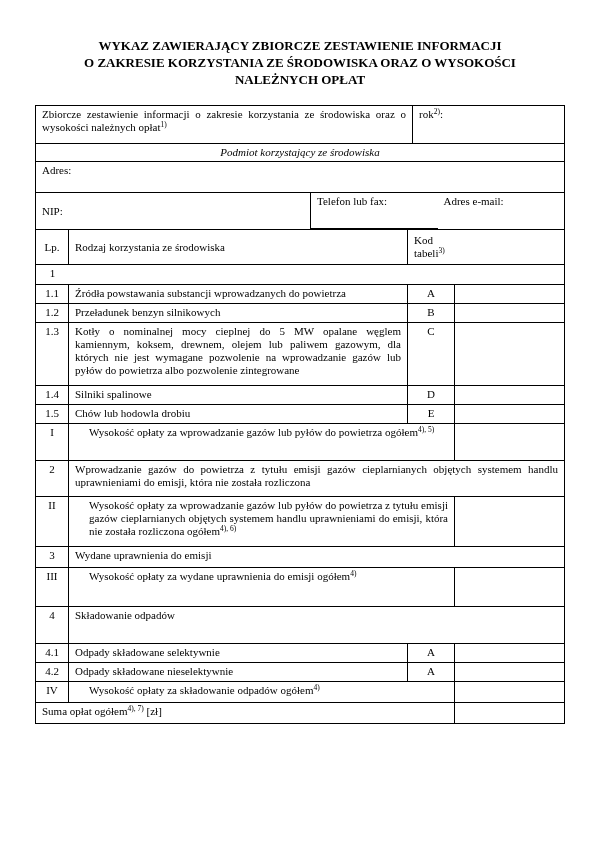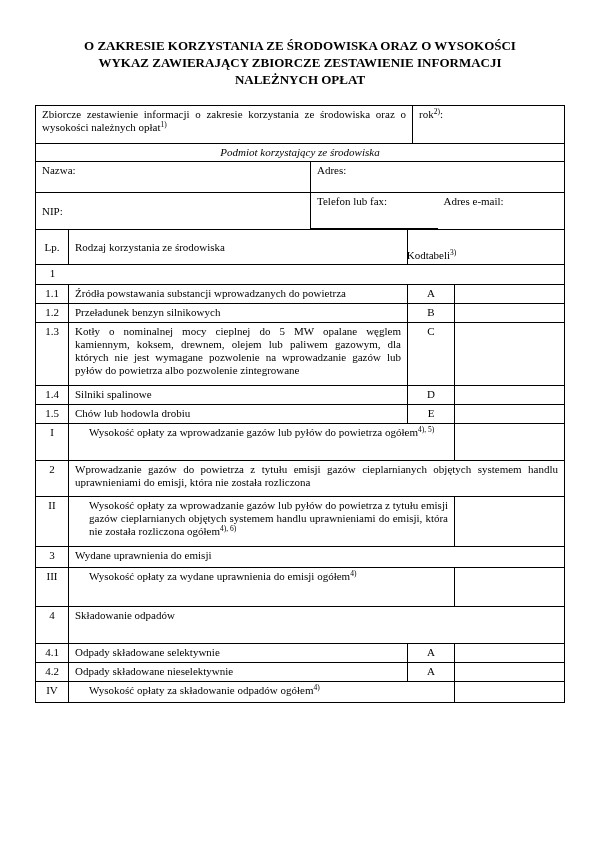--- a/index.html
+++ b/index.html
@@ -19,51 +19,50 @@
   sup{font-size:7.5px;line-height:0;vertical-align:4px}
   .c-lp{width:33px;flex:0 0 33px;text-align:center}
   .c-main{width:339px;flex:0 0 339px}
   .c-code{width:47px;flex:0 0 47px;text-align:center}
   .c-fee{flex:1 1 auto}
   .c-span{width:386px;flex:0 0 386px}
   .c-rest{flex:1 1 auto}
   .c-sum{width:419px;flex:0 0 419px}
   .indent{padding-left:20px}
   .hdr{display:flex;align-items:center}
-  .hdr.col{flex-direction:row;justify-content:center;align-items:flex-end}
+  .hdr.col{flex-direction:column;justify-content:center;align-items:flex-start}
   .subcell{padding:2px 6px;flex:1}
 </style>
 </head>
 <body>
 
 <div class="sheet">
 
   <div class="title">
+    <div>WYKAZ ZAWIERAJĄCY ZBIORCZE ZESTAWIENIE INFORMACJI</div>
     <div>O ZAKRESIE KORZYSTANIA ZE ŚRODOWISKA ORAZ O WYSOKOŚCI</div>
-    <div>WYKAZ ZAWIERAJĄCY ZBIORCZE ZESTAWIENIE INFORMACJI</div>
     <div>NALEŻNYCH OPŁAT</div>
   </div>
 
   <div class="form">
 
     <div class="row" style="min-height:37px">
       <div class="cell b just" style="width:377px;flex:0 0 377px">
         <span>Zbiorcze zestawienie informacji o zakresie korzystania ze środowiska oraz o wysokości należnych opłat</span><sup>1)</sup>
       </div>
       <div class="cell b" style="flex:1">
         <span>rok</span><sup>2)</sup><span>:</span>
       </div>
     </div>
 
     <div class="row">
       <div class="cell ctr b i" style="flex:1;padding:2px">Podmiot korzystający ze środowiska</div>
     </div>
 
     <div class="row" style="min-height:30px">
-      <div class="cell" style="width:275px;flex:0 0 275px">Nazwa:</div>
       <div class="cell" style="flex:1">Adres:</div>
     </div>
 
     <div class="row" style="min-height:36px">
       <div class="cell" style="width:275px;flex:0 0 275px;display:flex;align-items:center">NIP:</div>
       <div style="flex:1;display:flex;">
         <div class="subcell" style="border-bottom:1px solid #000">Telefon lub fax:</div>
         <div class="subcell">Adres e-mail:</div>
       </div>
     </div>
@@ -170,15 +169,21 @@
     </div>
 
     <div class="row" style="min-height:20px">
       <div class="cell c-lp b">IV</div>
       <div class="cell c-span b indent">
         <span>Wysokość opłaty za składowanie odpadów ogółem</span><sup>4)</sup>
       </div>
       <div class="cell c-fee"></div>
     </div>
 
+    <div class="row" style="min-height:20px">
+      <div class="cell c-sum b">
+        <span>Suma opłat ogółem</span><sup>4), 7)</sup><span> [zł]</span>
+      </div>
+      <div class="cell c-fee"></div>
+    </div>
 
   </div>
 </div>
 
 </body></html>

